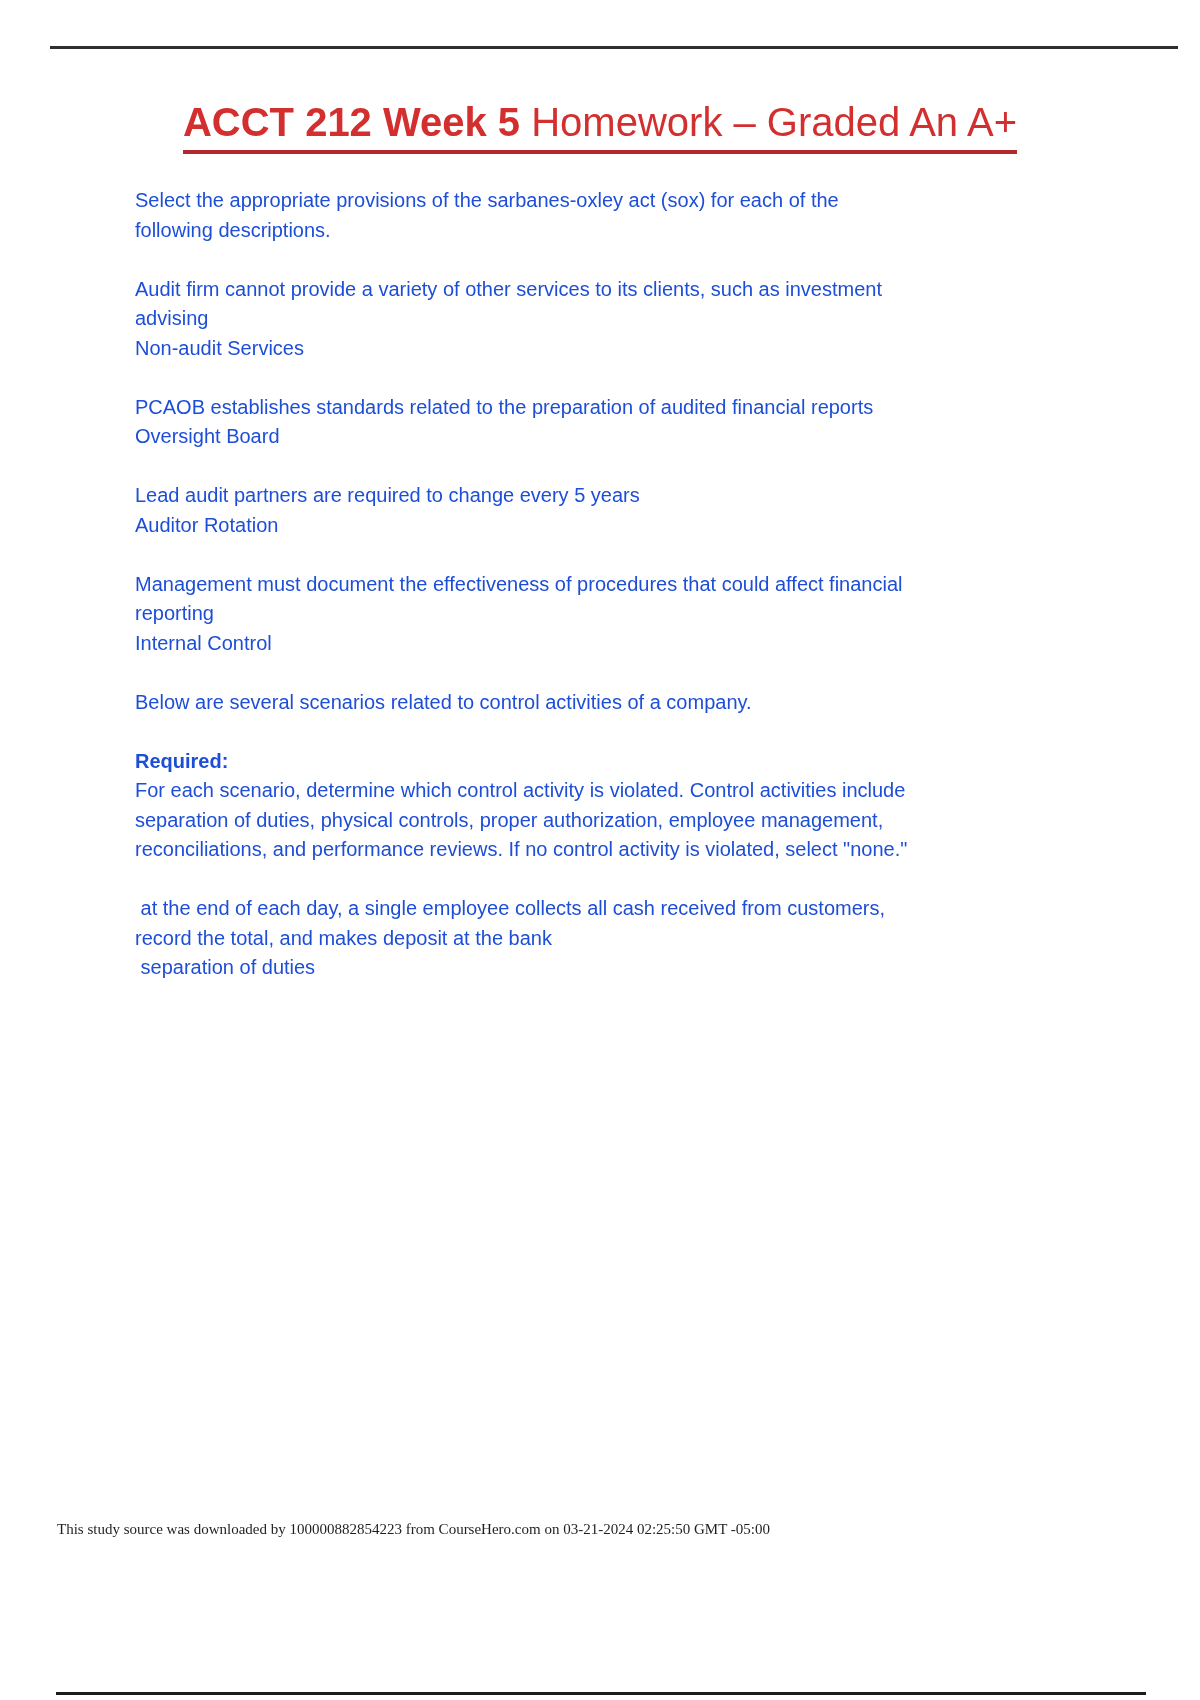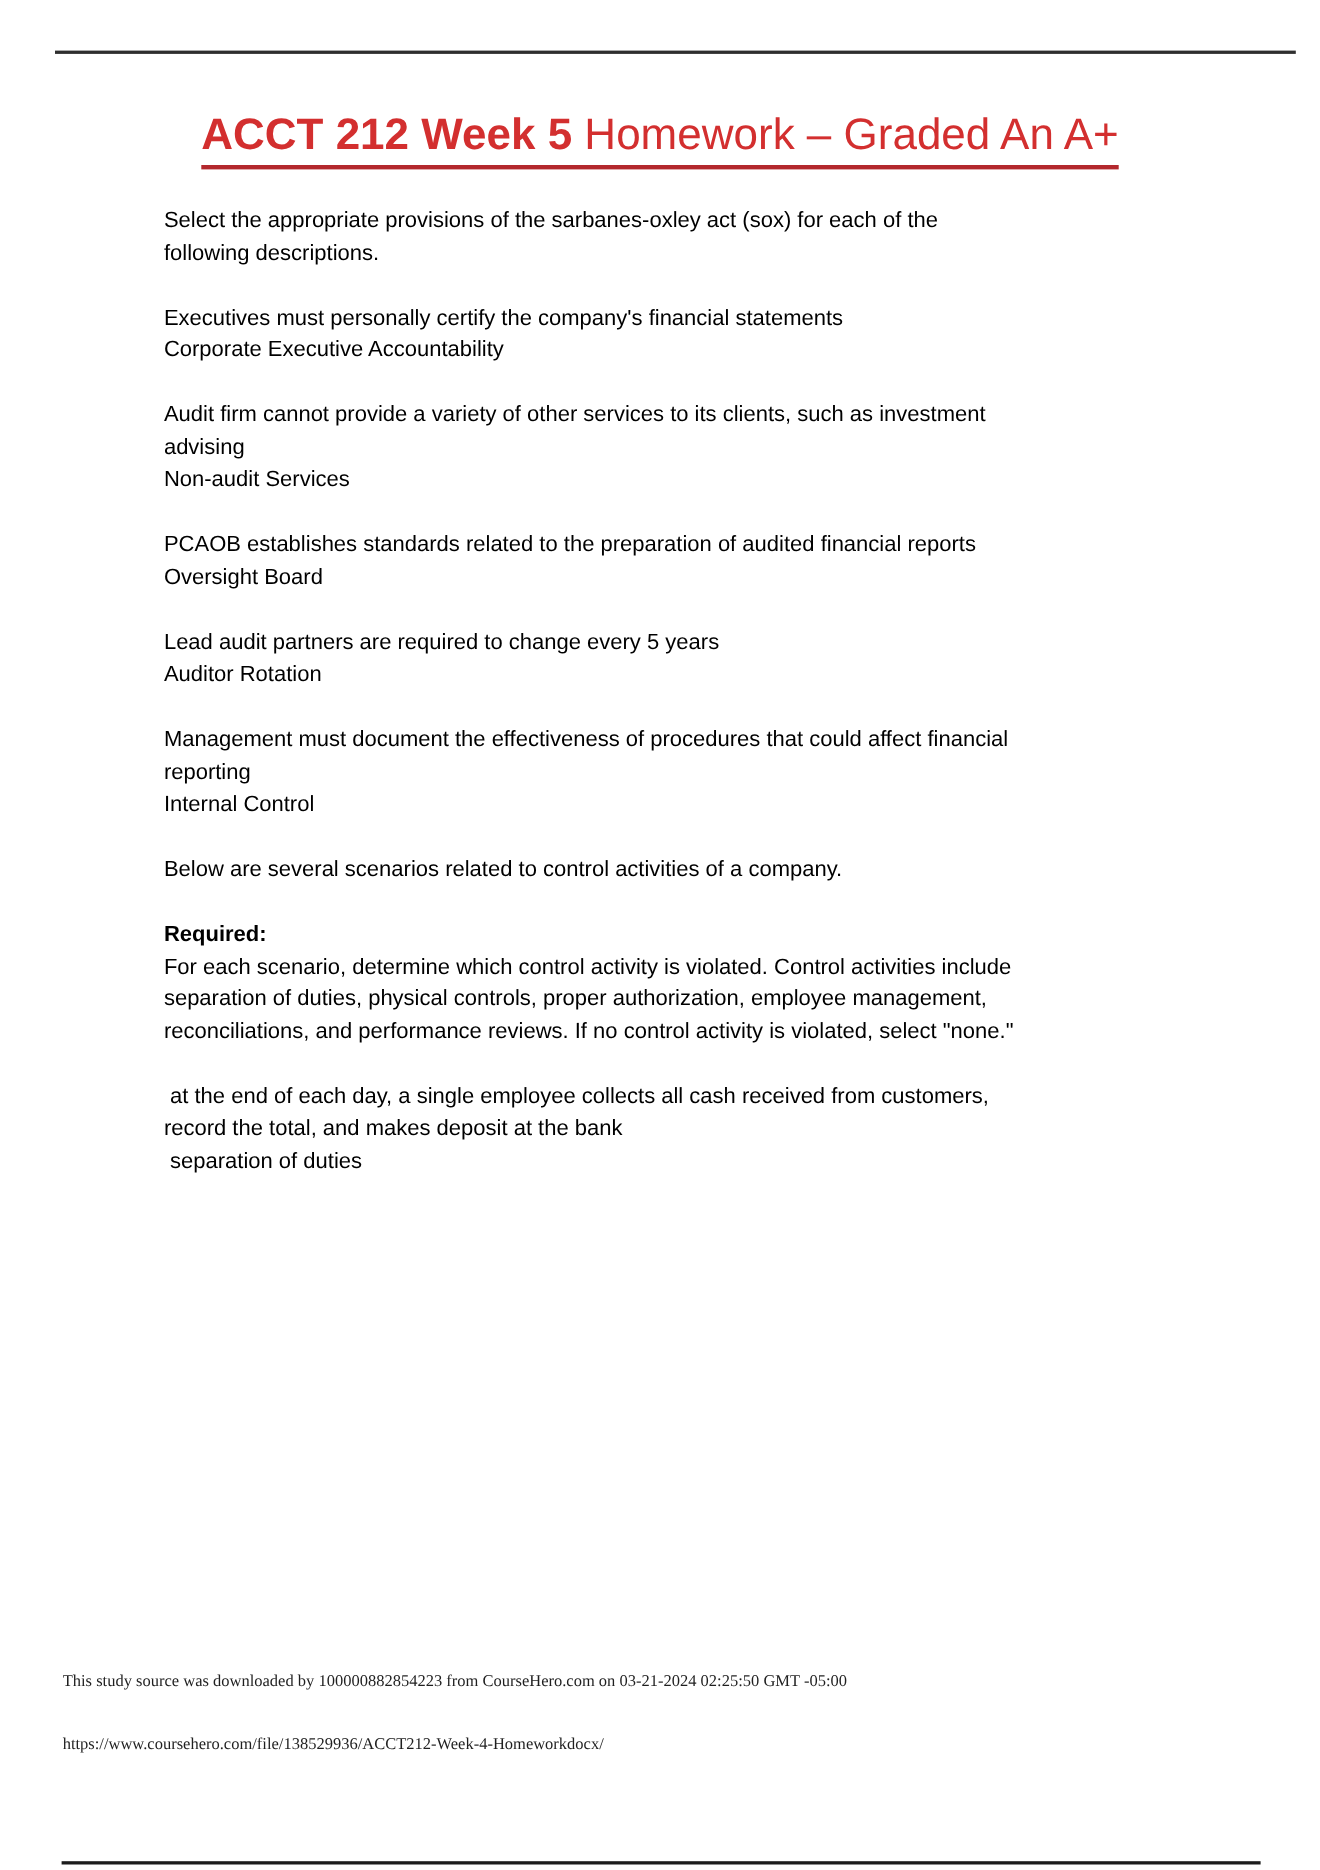--- a/index.html
+++ b/index.html
@@ -45,25 +45,25 @@
   .doc-title .underline-wrap {
     display: inline-block;
     border-bottom: 4px solid #b3282d;
     padding-bottom: 5px;
   }
   .doc-title .t-bold { font-weight: bold; }
   .doc-title .t-regular { font-weight: normal; text-align: center; }
   .doc-body {
     position: absolute;
     top: 186px;
-    left: 149px;
+    left: 135px;
     width: 960px;
     font-size: 20px;
     line-height: 29.5px;
-    color: #000000;
+    color: #1d4ed8;
   }
   .doc-body p.para {
     margin: 0 0 29.5px 0;
     white-space: pre-wrap;
   }
   .doc-body p.para.bold { font-weight: bold; }
   .doc-body p.para.tight { margin-bottom: 0; }
   .footer-line {
     position: absolute;
     left: 57px;
@@ -82,22 +82,20 @@
 
   <div class="top-rule"></div>
 
   <h1 class="doc-title">
     <span class="underline-wrap"><span class="t-bold">ACCT 212 Week 5 </span><span class="t-regular">Homework – Graded An A+</span></span>
   </h1>
 
   <div class="doc-body">
       <p class="para">Select the appropriate provisions of the sarbanes-oxley act (sox) for each of the
 following descriptions.</p>
-      <p class="para">Executives must personally certify the company's financial statements
-Corporate Executive Accountability</p>
       <p class="para">Audit firm cannot provide a variety of other services to its clients, such as investment
 advising
 Non-audit Services</p>
       <p class="para">PCAOB establishes standards related to the preparation of audited financial reports
 Oversight Board</p>
       <p class="para">Lead audit partners are required to change every 5 years
 Auditor Rotation</p>
       <p class="para">Management must document the effectiveness of procedures that could affect financial
 reporting
 Internal Control</p>
@@ -105,17 +103,16 @@
       <p class="para bold tight">Required:</p>
       <p class="para">For each scenario, determine which control activity is violated. Control activities include
 separation of duties, physical controls, proper authorization, employee management,
 reconciliations, and performance reviews. If no control activity is violated, select "none."</p>
       <p class="para"> at the end of each day, a single employee collects all cash received from customers,
 record the total, and makes deposit at the bank
  separation of duties</p>
     </div>
 
   <div class="footer-line footer-download">This study source was downloaded by 100000882854223 from CourseHero.com on 03-21-2024 02:25:50 GMT -05:00</div>
-  <div class="footer-line footer-url">https://www.coursehero.com/file/138529936/ACCT212-Week-4-Homeworkdocx/</div>
 
   <div class="bottom-rule"></div>
 
 </div>
 
 </body></html>

